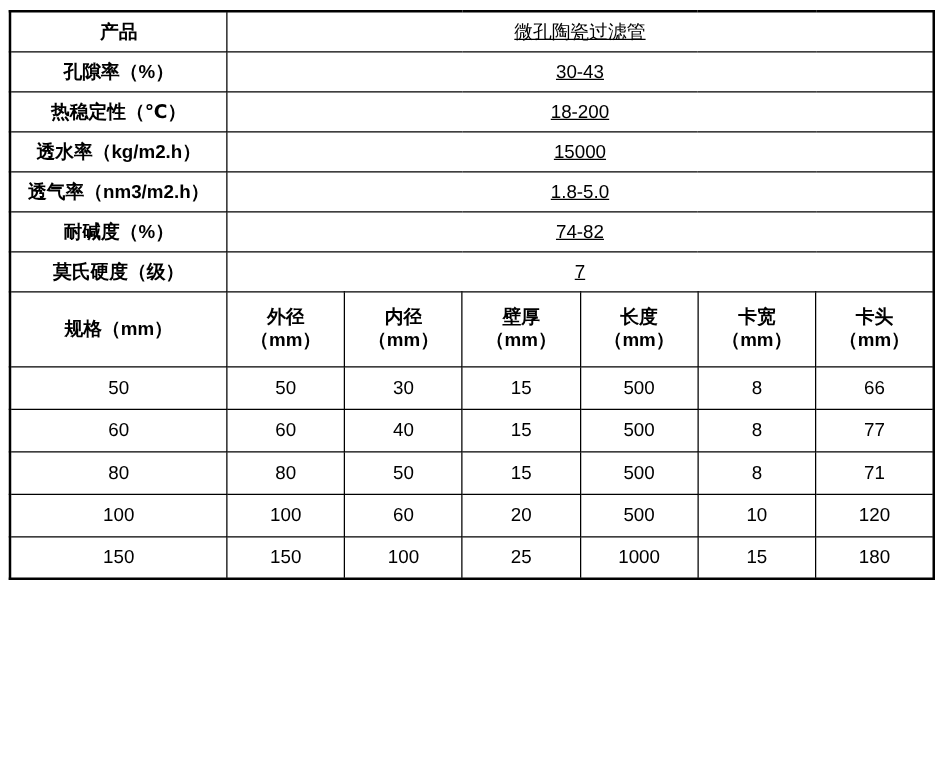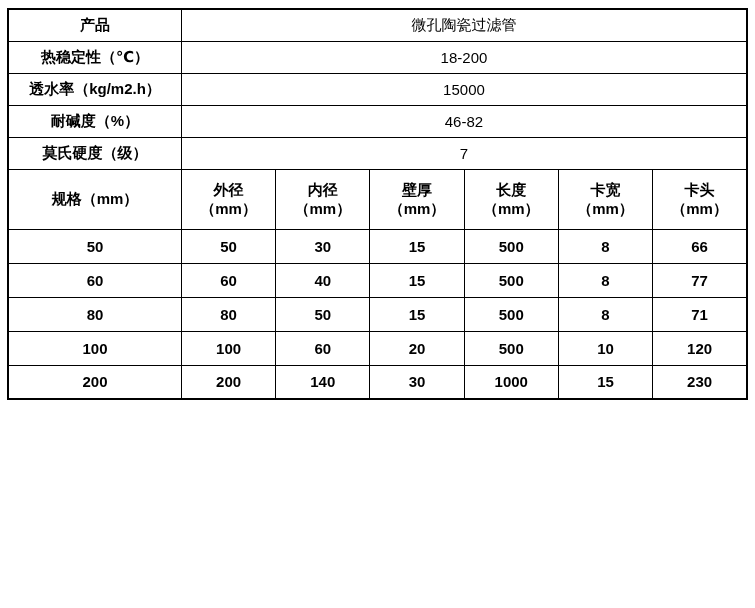--- a/index.html
+++ b/index.html
@@ -34,27 +34,28 @@
   col.c-label { width: 173px; }
   col.c-spec  { width: 94px; }
   tr.prop-row { height: 32px; }
   tr.spec-header-row { height: 60px; }
   tr.data-row { height: 34px; }
   td.label-cell {
     font-weight: bold;
   }
   td.value-cell {
     font-weight: normal;
+    text-decoration: underline;
   }
   td.col-head-cell {
     font-weight: bold;
     line-height: 19px;
   }
   td.num-cell {
-    font-weight: bold;
+    font-weight: normal;
   }
 </style>
 </head>
 <body>
 
 <div class="page">
   <table class="spec-table">
     <colgroup>
       <col class="c-label">
       <col class="c-spec">
@@ -64,30 +65,38 @@
         <col class="c-spec">
         <col class="c-spec">
     </colgroup>
     <tbody>
       <tr class="prop-row">
         <td class="label-cell">产品</td>
         <td class="value-cell" colspan="6">微孔陶瓷过滤管</td>
       </tr>
 
       <tr class="prop-row">
+        <td class="label-cell">孔隙率（%）</td>
+        <td class="value-cell" colspan="6">30-43</td>
+      </tr>
+      <tr class="prop-row">
         <td class="label-cell">热稳定性（℃）</td>
         <td class="value-cell" colspan="6">18-200</td>
       </tr>
       <tr class="prop-row">
         <td class="label-cell">透水率（kg/m2.h）</td>
         <td class="value-cell" colspan="6">15000</td>
       </tr>
       <tr class="prop-row">
+        <td class="label-cell">透气率（nm3/m2.h）</td>
+        <td class="value-cell" colspan="6">1.8-5.0</td>
+      </tr>
+      <tr class="prop-row">
         <td class="label-cell">耐碱度（%）</td>
-        <td class="value-cell" colspan="6">46-82</td>
+        <td class="value-cell" colspan="6">74-82</td>
       </tr>
       <tr class="prop-row">
         <td class="label-cell">莫氏硬度（级）</td>
         <td class="value-cell" colspan="6">7</td>
       </tr>
 
       <tr class="spec-header-row">
         <td class="label-cell">规格（mm）</td>
         <td class="col-head-cell">
           <div>外径</div>
@@ -145,23 +154,23 @@
       <tr class="data-row">
         <td class="num-cell">100</td>
         <td class="num-cell">100</td>
         <td class="num-cell">60</td>
         <td class="num-cell">20</td>
         <td class="num-cell">500</td>
         <td class="num-cell">10</td>
         <td class="num-cell">120</td>
       </tr>
       <tr class="data-row">
-        <td class="num-cell">200</td>
-        <td class="num-cell">200</td>
-        <td class="num-cell">140</td>
-        <td class="num-cell">30</td>
+        <td class="num-cell">150</td>
+        <td class="num-cell">150</td>
+        <td class="num-cell">100</td>
+        <td class="num-cell">25</td>
         <td class="num-cell">1000</td>
         <td class="num-cell">15</td>
-        <td class="num-cell">230</td>
+        <td class="num-cell">180</td>
       </tr>
     </tbody>
   </table>
 </div>
 
 </body></html>

